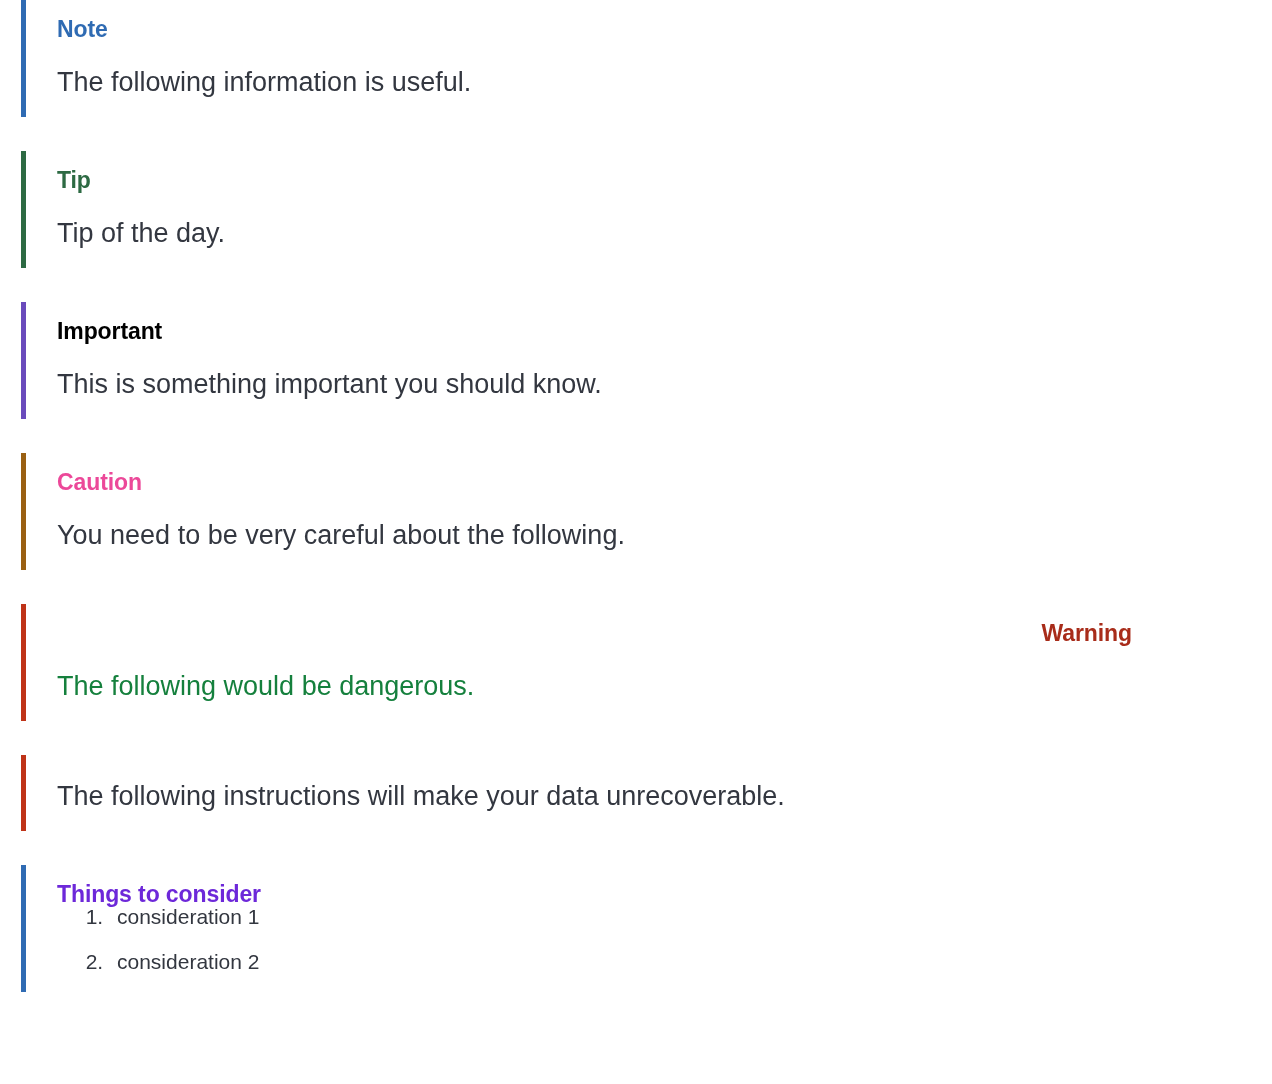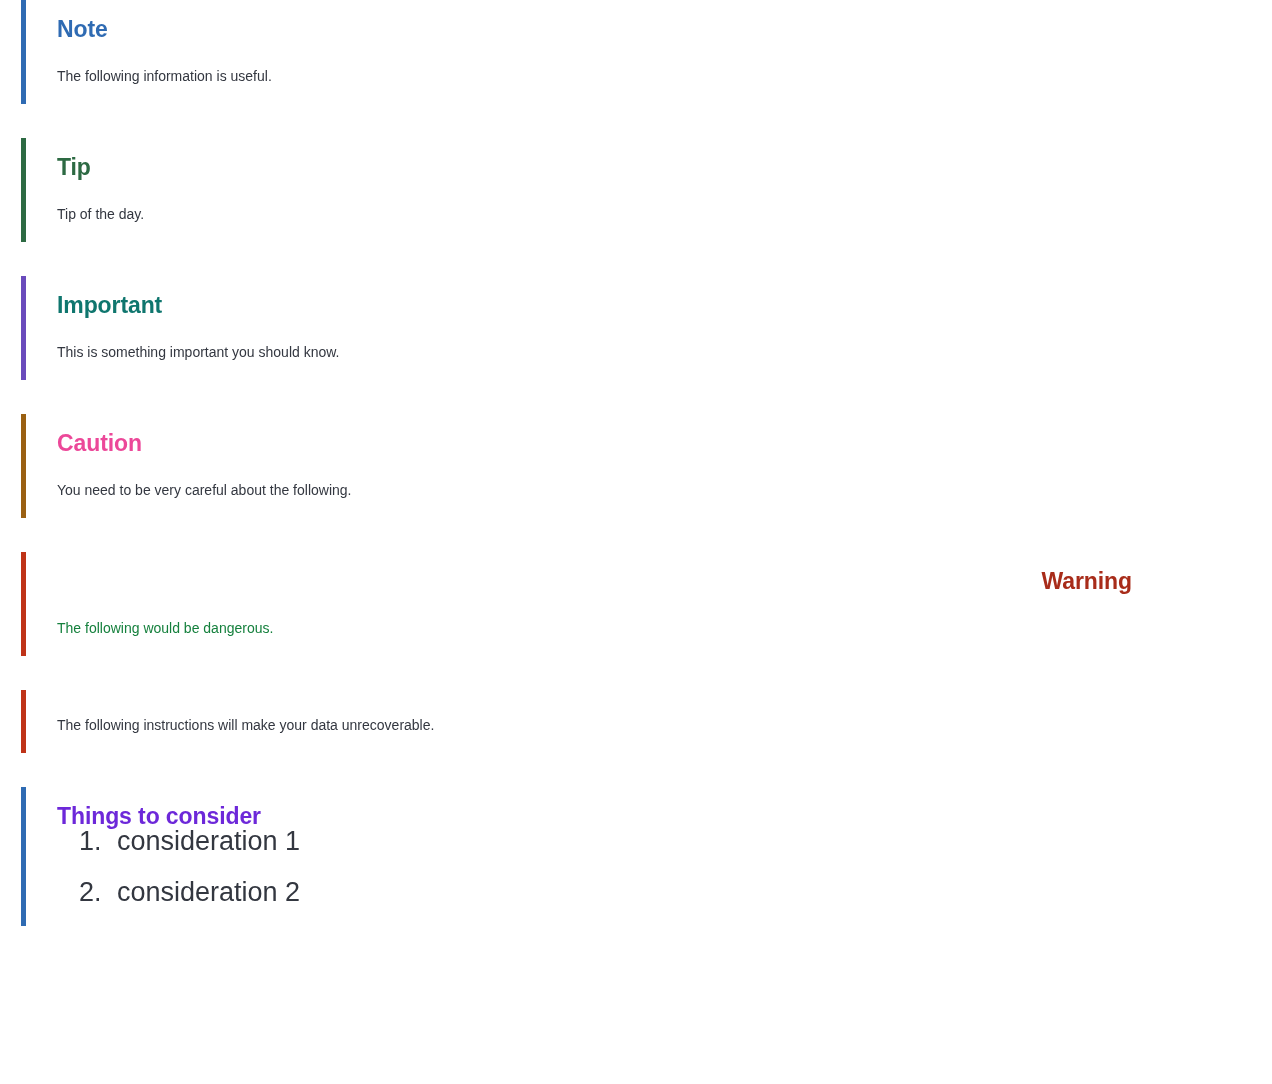--- a/index.html
+++ b/index.html
@@ -40,41 +40,41 @@
     font-size: 23px;
     font-weight: bold;
     line-height: 1.0;
     letter-spacing: -0.1px;
     margin: 0;
     padding: 18px 0 0 0;
     color: #555555;
   }
 
   .adm-body {
-    font-size: 14px;
+    font-size: 27px;
     font-weight: normal;
     line-height: 1.0;
     color: #333740;
     margin: 0;
     padding: 28px 0 21px 0;
   }
 
   .adm-body.has-list {
     padding-bottom: 9px;
   }
 
   .adm-list {
     margin: 0;
     padding: 0 0 20px 52px;
     list-style-position: outside;
     list-style-type: decimal;
   }
 
   .adm-list li {
-    font-size: 27px;
+    font-size: 21px;
     line-height: 1.0;
     color: #333740;
     margin: 0 0 0 0;
     padding: 0 0 0 8px;
   }
 
   .adm-list li + li {
     margin-top: 24px;
   }
 
@@ -89,21 +89,21 @@
     <div class="adm-title" style="color: rgb(47, 107, 179);">Note</div>
     <p class="adm-body" style="color: rgb(51, 55, 64);">The following information is useful.</p>
   </section>
 
   <section class="admonition" style="border-left-color: rgb(45, 106, 67);">
     <div class="adm-title" style="color: rgb(45, 106, 67);">Tip</div>
     <p class="adm-body" style="color: rgb(51, 55, 64);">Tip of the day.</p>
   </section>
 
   <section class="admonition" style="border-left-color: rgb(106, 75, 188);">
-    <div class="adm-title" style="color: #0f766e;">Important</div>
+    <div class="adm-title" style="color: #000000;">Important</div>
     <p class="adm-body" style="color: rgb(51, 55, 64);">This is something important you should know.</p>
   </section>
 
   <section class="admonition" style="border-left-color: rgb(154, 96, 18);">
     <div class="adm-title" style="color: #ec4899;">Caution</div>
     <p class="adm-body" style="color: rgb(51, 55, 64);">You need to be very careful about the following.</p>
   </section>
 
   <section class="admonition" style="border-left-color: rgb(191, 51, 24);">
     <div class="adm-title" style="color: rgb(168, 44, 26); text-align: right;">Warning</div>

